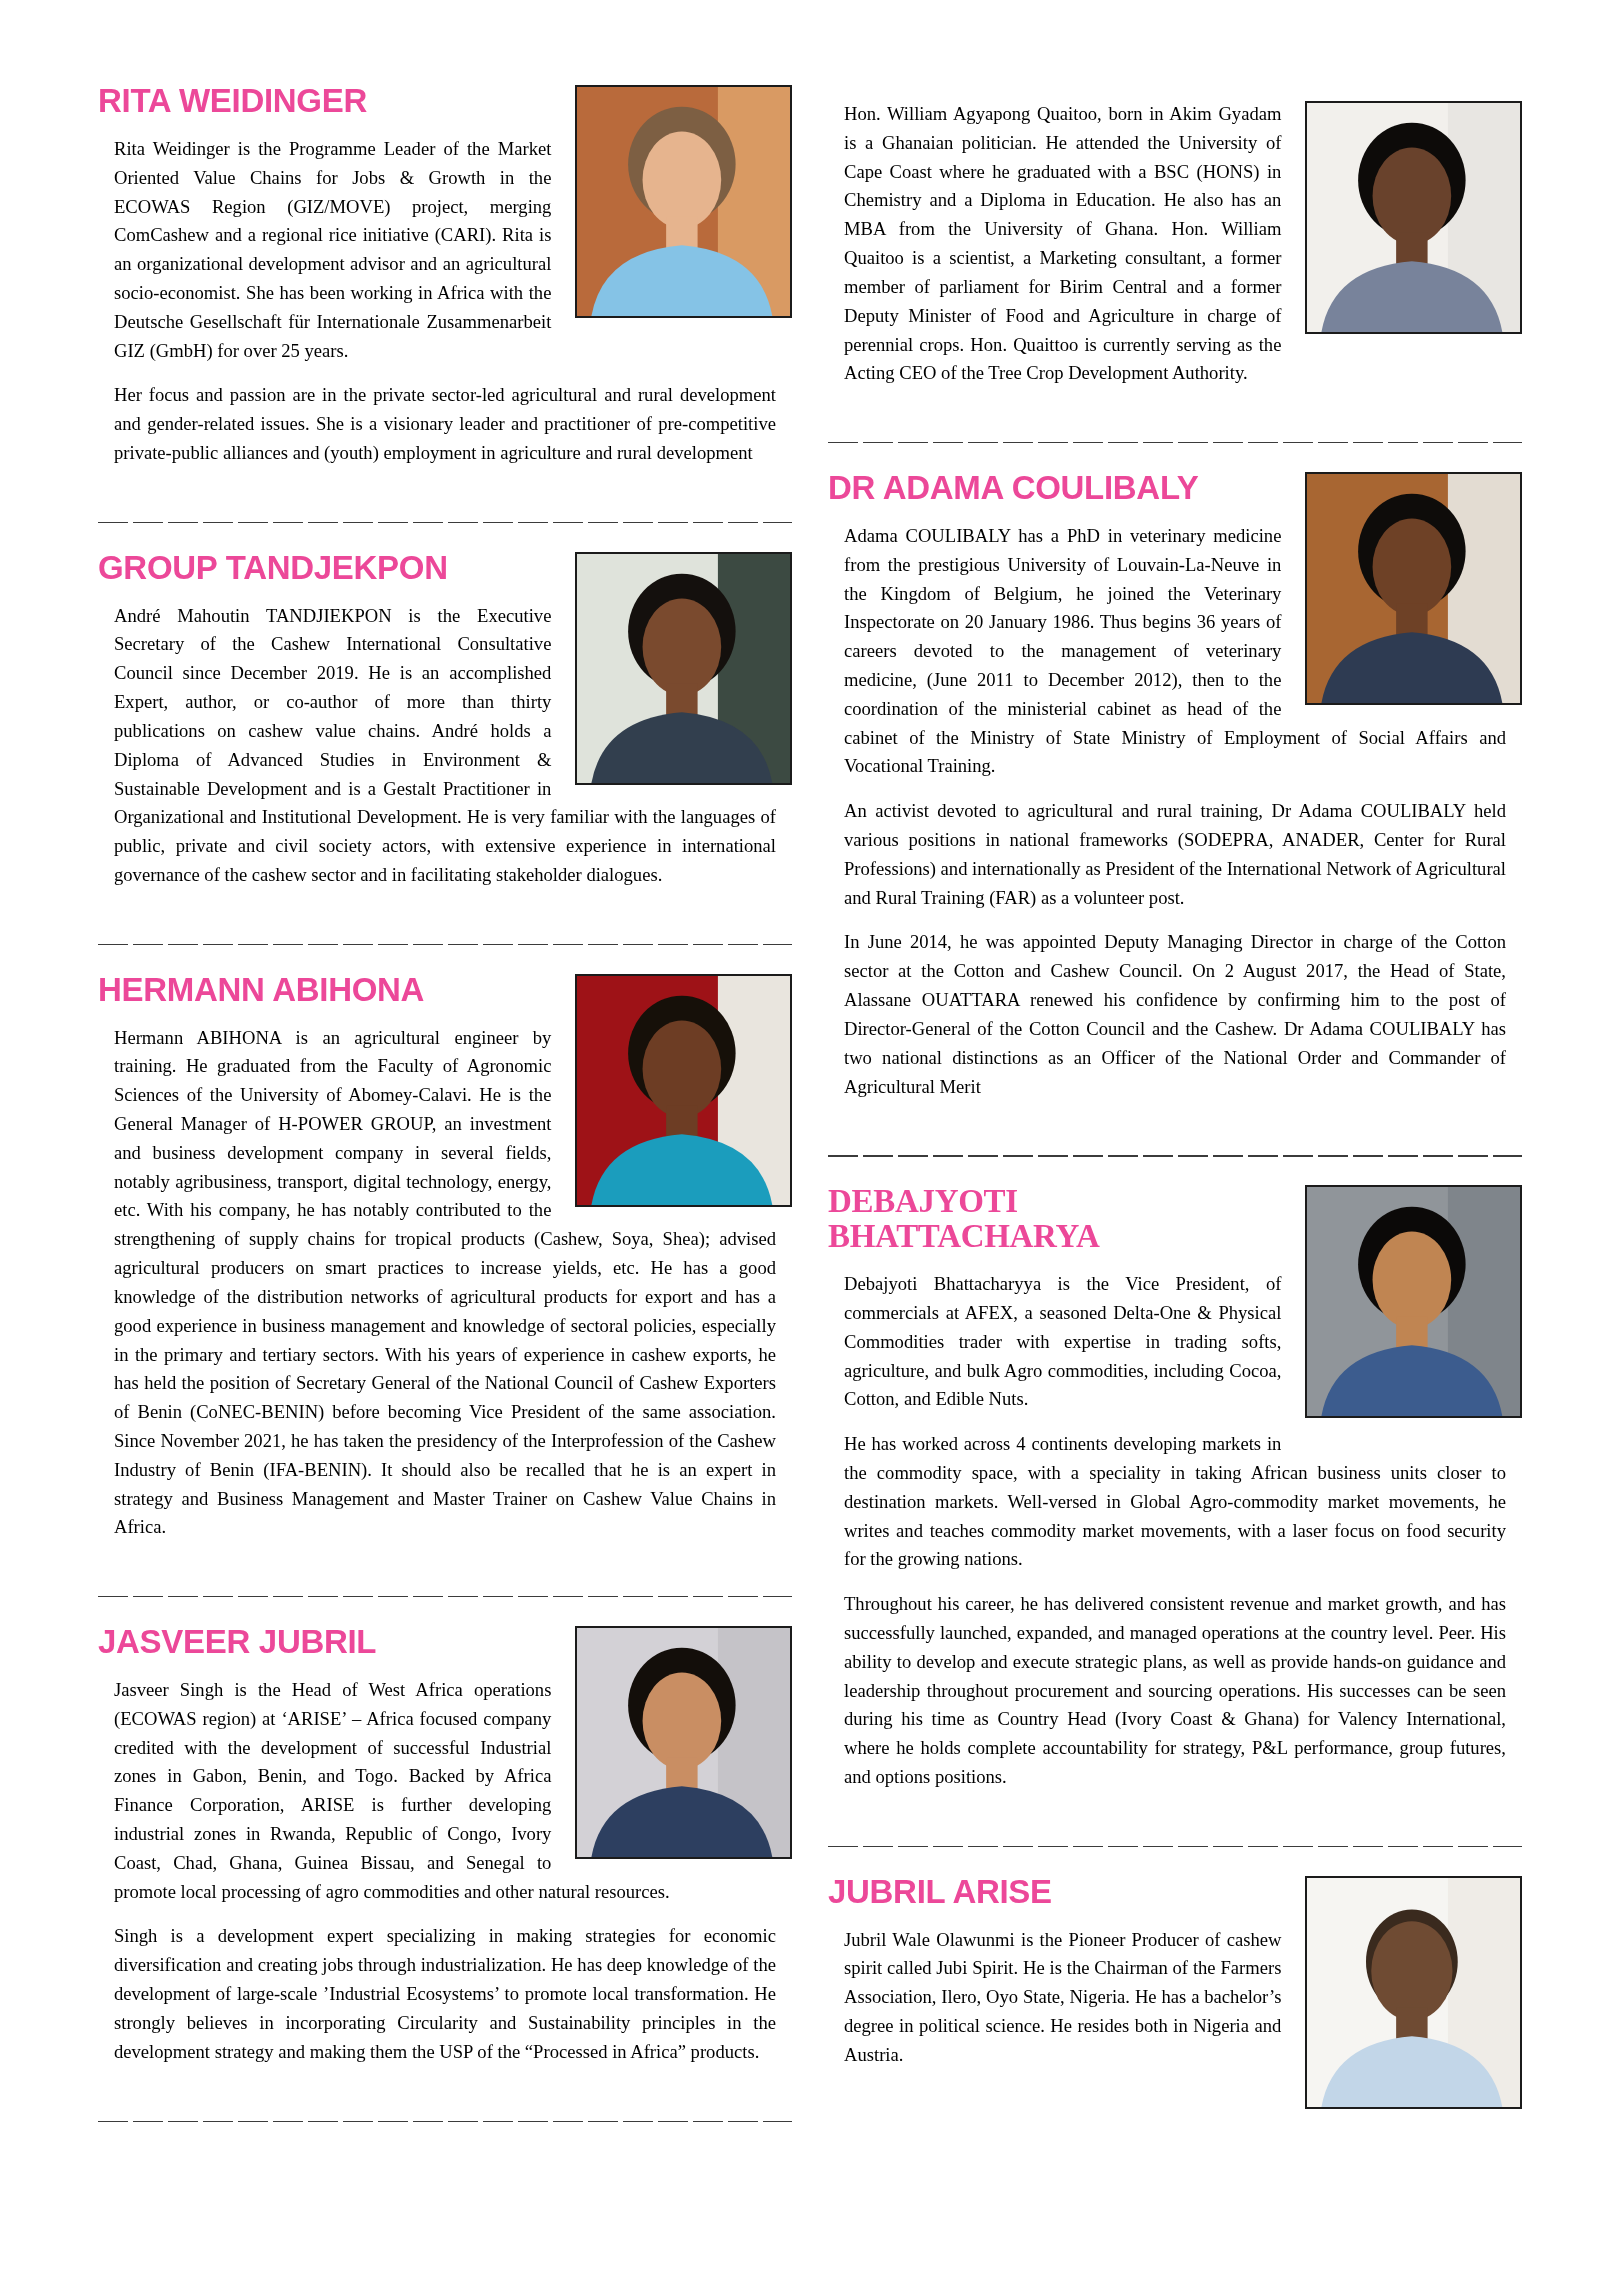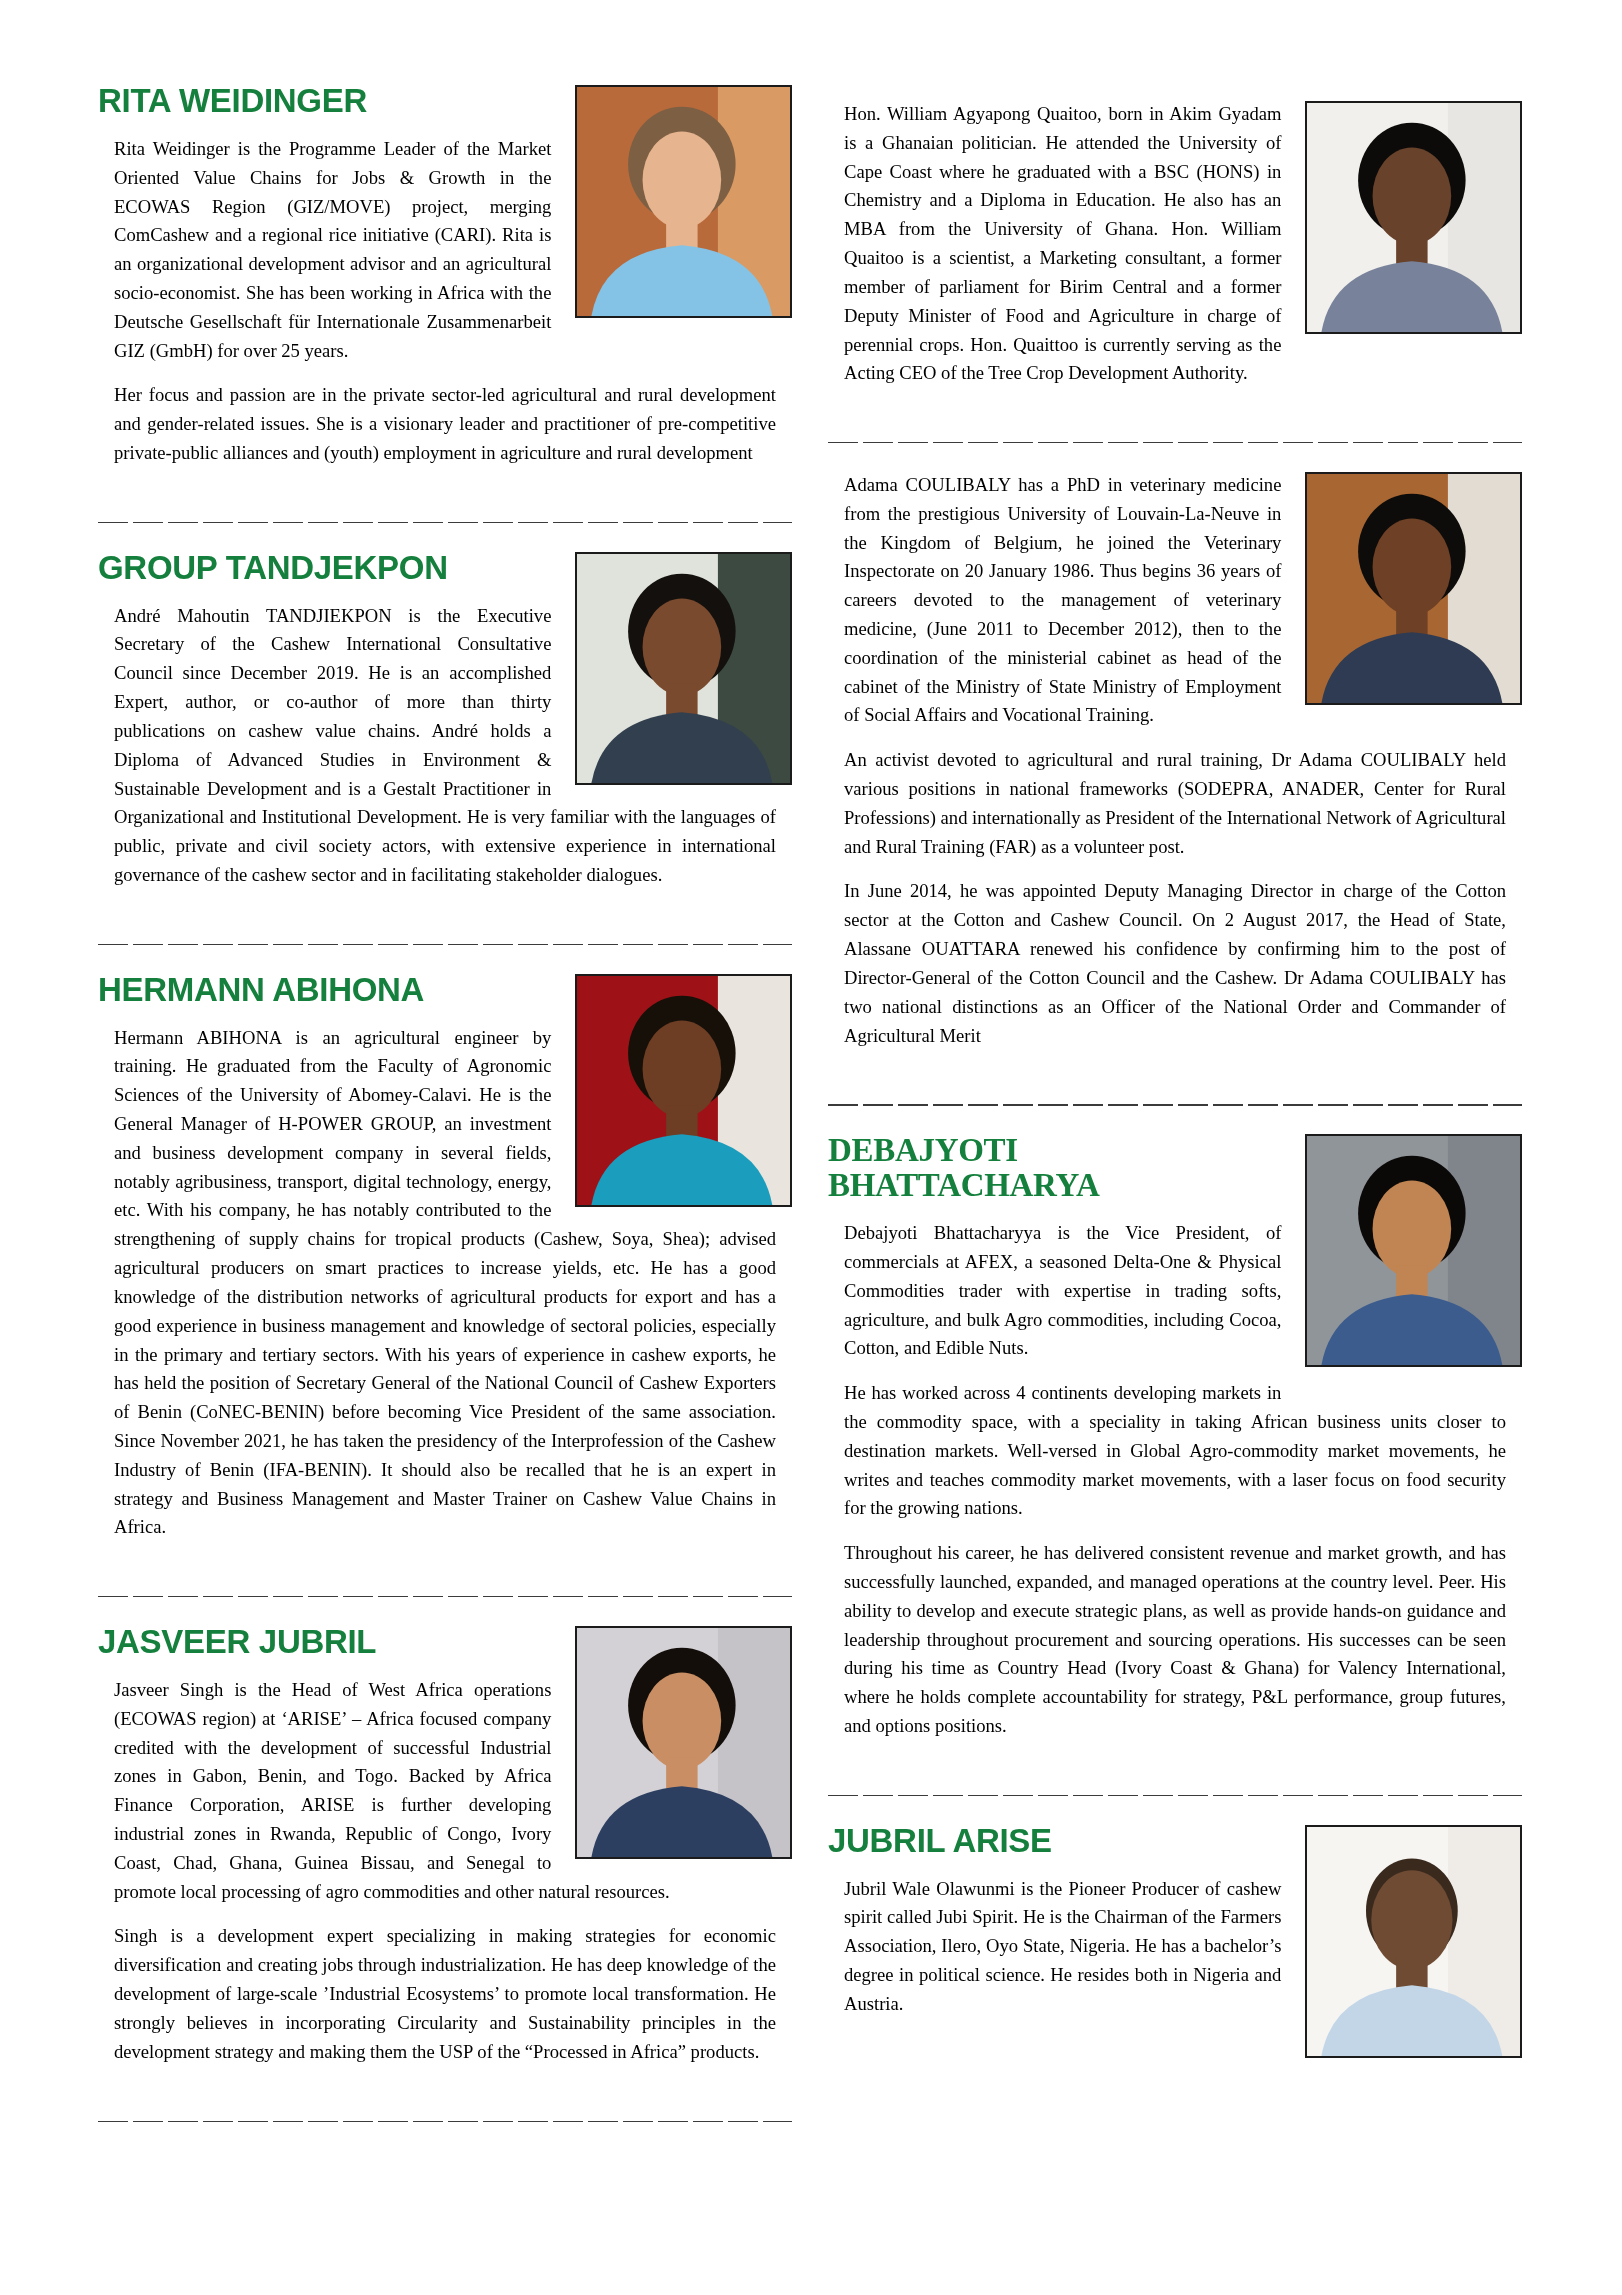--- a/index.html
+++ b/index.html
@@ -17,21 +17,21 @@
     display:grid;
     grid-template-columns:694px 694px;
     column-gap:36px;
   }
   .col { min-width:0; }
   .bio { position:relative; }
   .bio::after { content:""; display:block; clear:both; }
   .bio h2 {
     font-family:"Liberation Sans", sans-serif;
     font-weight:800;
-    color:#15803d;
+    color:#ec4899;
     font-size:33px;
     line-height:1.06;
     letter-spacing:-0.3px;
     margin:0 0 9.2px 0;
   }
   .bio p {
     margin:16px;
     font-size:18.6px;
     line-height:1.55;
     text-align:justify;
@@ -156,20 +156,21 @@
       <div class="photo" style="--bg: #a86632; --bg2: #e3dcd2; --hair: #0e0c0a; --skin: #6e4126; --shirt: #2e3b52;">
         <svg viewBox="0 0 325 350" preserveAspectRatio="none">
           <rect x="0" y="0" width="325" height="350" fill="var(--bg)"></rect>
           <rect x="215" y="0" width="110" height="350" fill="var(--bg2)"></rect>
           <ellipse cx="160" cy="118" rx="82" ry="88" fill="var(--hair)"></ellipse>
           <ellipse cx="160" cy="142" rx="60" ry="74" fill="var(--skin)"></ellipse>
           <rect x="136" y="198" width="48" height="48" fill="var(--skin)"></rect>
           <path d="M22 350 Q40 252 160 242 Q280 252 298 350 Z" fill="var(--shirt)"></path>
         </svg>
       </div>
+      <h2>DR ADAMA COULIBALY</h2>
       <p>Adama COULIBALY has a PhD in veterinary medicine from the prestigious University of Louvain-La-Neuve in the Kingdom of Belgium, he joined the Veterinary Inspectorate on 20 January 1986. Thus begins 36 years of careers devoted to the management of veterinary medicine, (June 2011 to December 2012), then to the coordination of the ministerial cabinet as head of the cabinet of the Ministry of State Ministry of Employment of Social Affairs and Vocational Training.</p>
       <p>An activist devoted to agricultural and rural training, Dr Adama COULIBALY held various positions in national frameworks (SODEPRA, ANADER, Center for Rural Professions) and internationally as President of the International Network of Agricultural and Rural Training (FAR) as a volunteer post.</p>
       <p>In June 2014, he was appointed Deputy Managing Director in charge of the Cotton sector at the Cotton and Cashew Council. On 2 August 2017, the Head of State, Alassane OUATTARA renewed his confidence by confirming him to the post of Director-General of the Cotton Council and the Cashew. Dr Adama COULIBALY has two national distinctions as an Officer of the National Order and Commander of Agricultural Merit</p>
     </section>
 
     <div class="sep"></div>
 
     <section class="bio narrow-heading">
       <div class="photo" style="--bg: #90959a; --bg2: #7f858b; --hair: #0b0908; --skin: #c08552; --shirt: #3c5c8e;">
         <svg viewBox="0 0 325 350" preserveAspectRatio="none">

